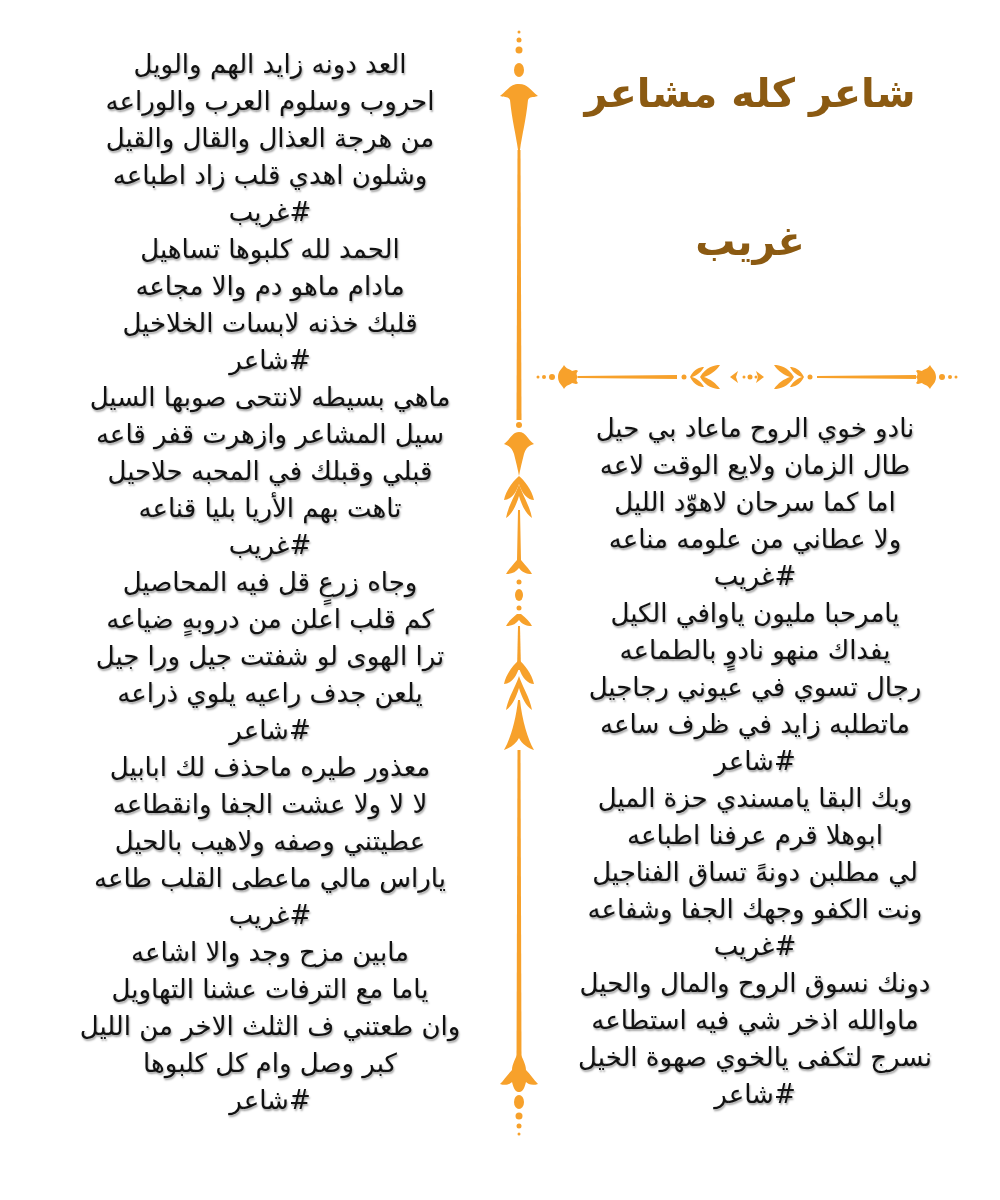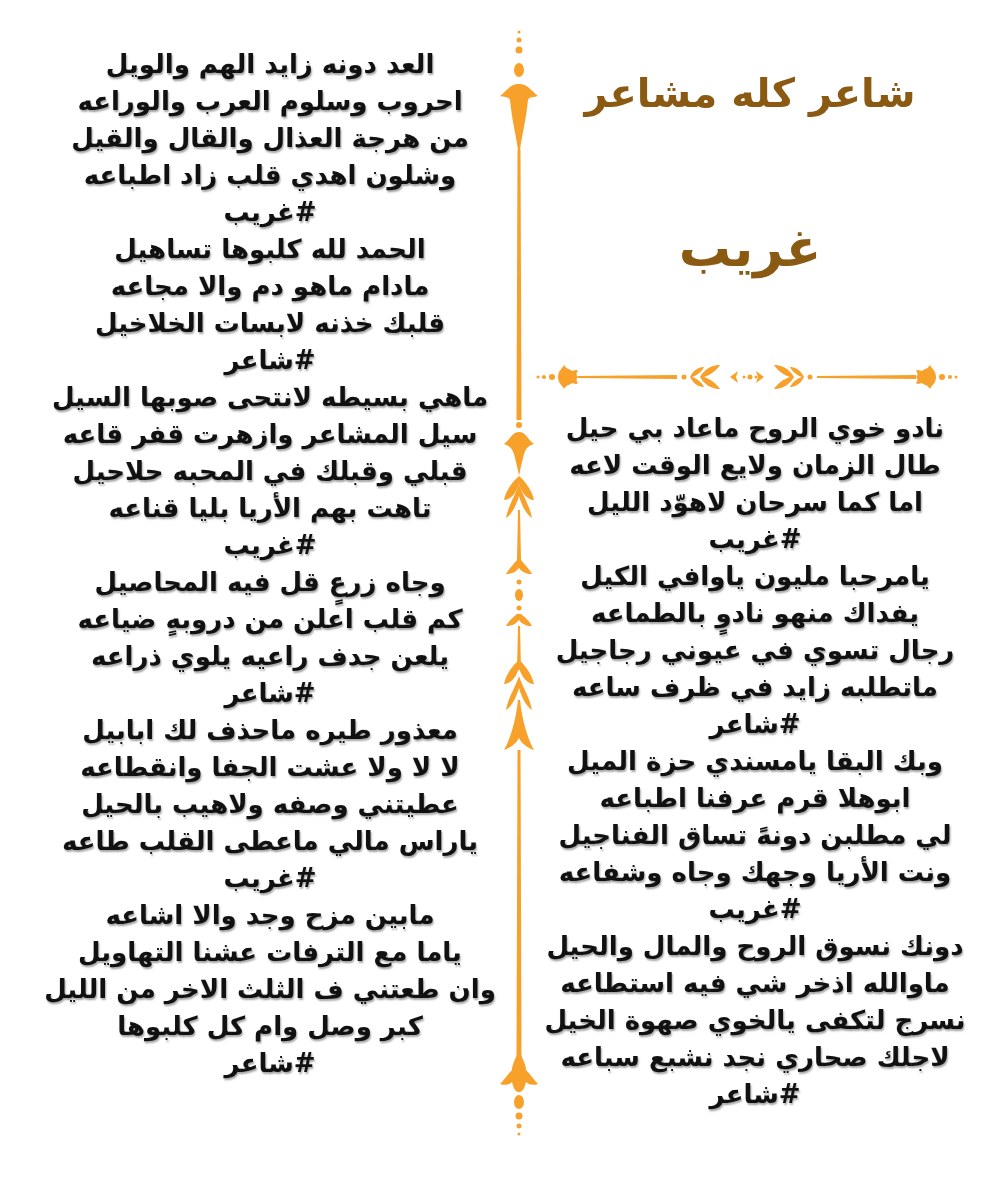--- a/index.html
+++ b/index.html
@@ -1,28 +1,28 @@
 <!DOCTYPE html>
 <html><head>
 <meta charset="utf-8">
 <style>
   html, body { margin:0; padding:0; background:#ffffff; }
   body { width:1000px; height:1200px; position:relative; overflow:hidden;
          font-family:"DejaVu Sans", sans-serif; }
   .verse-col { position:absolute; direction:rtl; text-align:center; color:#111;
-               font-weight:bold; font-size:26px; line-height:37px;
+               font-weight:normal; font-size:26px; line-height:37px;
                text-shadow:1px 2px 2px rgba(0,0,0,0.35); }
   .left-col { left:40px; top:46px; width:460px; }
   .right-col { left:535px; top:410px; width:440px; }
   .verse-line { display:block; white-space:nowrap; }
   .tag { display:block; }
   .title { position:absolute; direction:rtl; text-align:center; color:#8b5a12;
            font-weight:bold; font-family:"DejaVu Sans", sans-serif; }
   .title-main { left:560px; top:70px; width:380px; font-size:40px; }
-  .title-sub { left:560px; top:218px; width:380px; font-size:52px; }
+  .title-sub { left:560px; top:218px; width:380px; font-size:40px; }
   svg { position:absolute; }
 </style>
 </head>
 <body>
 
 <svg width="60" height="1200" style="left:490px;top:0;" viewBox="0 0 60 1200">
   <g fill="#f7a12b">
 
     <circle cx="29" cy="32" r="1.5"></circle>
       <circle cx="29" cy="40" r="2.5"></circle>
@@ -102,20 +102,21 @@
   <div>
     <span class="verse-line">ماهي بسيطه لانتحى صوبها السيل</span>
     <span class="verse-line">سيل المشاعر وازهرت قفر قاعه</span>
     <span class="verse-line">قبلي وقبلك في المحبه حلاحيل</span>
     <span class="verse-line">تاهت بهم الأريا بليا قناعه</span>
     <span class="tag">#غريب</span>
   </div>
   <div>
     <span class="verse-line">وجاه زرعٍ قل فيه المحاصيل</span>
     <span class="verse-line">كم قلب اعلن من دروبهٍ ضياعه</span>
+    <span class="verse-line">ترا الهوى لو شفتت جيل ورا جيل</span>
     <span class="verse-line">يلعن جدف راعيه يلوي ذراعه</span>
     <span class="tag">#شاعر</span>
   </div>
   <div>
     <span class="verse-line">معذور طيره ماحذف لك  ابابيل</span>
     <span class="verse-line">لا لا ولا عشت الجفا وانقطاعه</span>
     <span class="verse-line">عطيتني وصفه ولاهيب بالحيل</span>
     <span class="verse-line">ياراس مالي ماعطى القلب طاعه</span>
     <span class="tag">#غريب</span>
   </div>
@@ -126,36 +127,36 @@
     <span class="verse-line">كبر وصل وام كل كلبوها</span>
     <span class="tag">#شاعر</span>
   </div>
 </div>
 
 <div class="verse-col right-col">
   <div>
     <span class="verse-line">نادو خوي الروح ماعاد بي حيل</span>
     <span class="verse-line">طال الزمان ولايع الوقت لاعه</span>
     <span class="verse-line">اما كما سرحان لاهوّد الليل</span>
+    <span class="verse-line">ولا عطاني من علومه مناعه</span>
     <span class="tag">#غريب</span>
   </div>
   <div>
     <span class="verse-line">يامرحبا مليون ياوافي الكيل</span>
     <span class="verse-line">يفداك منهو نادوٍ بالطماعه</span>
     <span class="verse-line">رجال تسوي في عيوني رجاجيل</span>
     <span class="verse-line">ماتطلبه زايد في ظرف ساعه</span>
     <span class="tag">#شاعر</span>
   </div>
   <div>
     <span class="verse-line">وبك البقا يامسندي حزة الميل</span>
     <span class="verse-line">ابوهلا قرم عرفنا اطباعه</span>
     <span class="verse-line">لي مطلبن دونهً تساق الفناجيل</span>
-    <span class="verse-line">ونت الأريا وجهك وجاه وشفاعه</span>
+    <span class="verse-line">ونت الكفو وجهك الجفا وشفاعه</span>
     <span class="tag">#غريب</span>
   </div>
   <div>
     <span class="verse-line">دونك نسوق الروح والمال والحيل</span>
     <span class="verse-line">ماوالله اذخر شي فيه استطاعه</span>
     <span class="verse-line">نسرج لتكفى يالخوي صهوة الخيل</span>
-    <span class="verse-line">لاجلك صحاري نجد نشبع سباعه</span>
     <span class="tag">#شاعر</span>
   </div>
 </div>
 
 </body></html>

